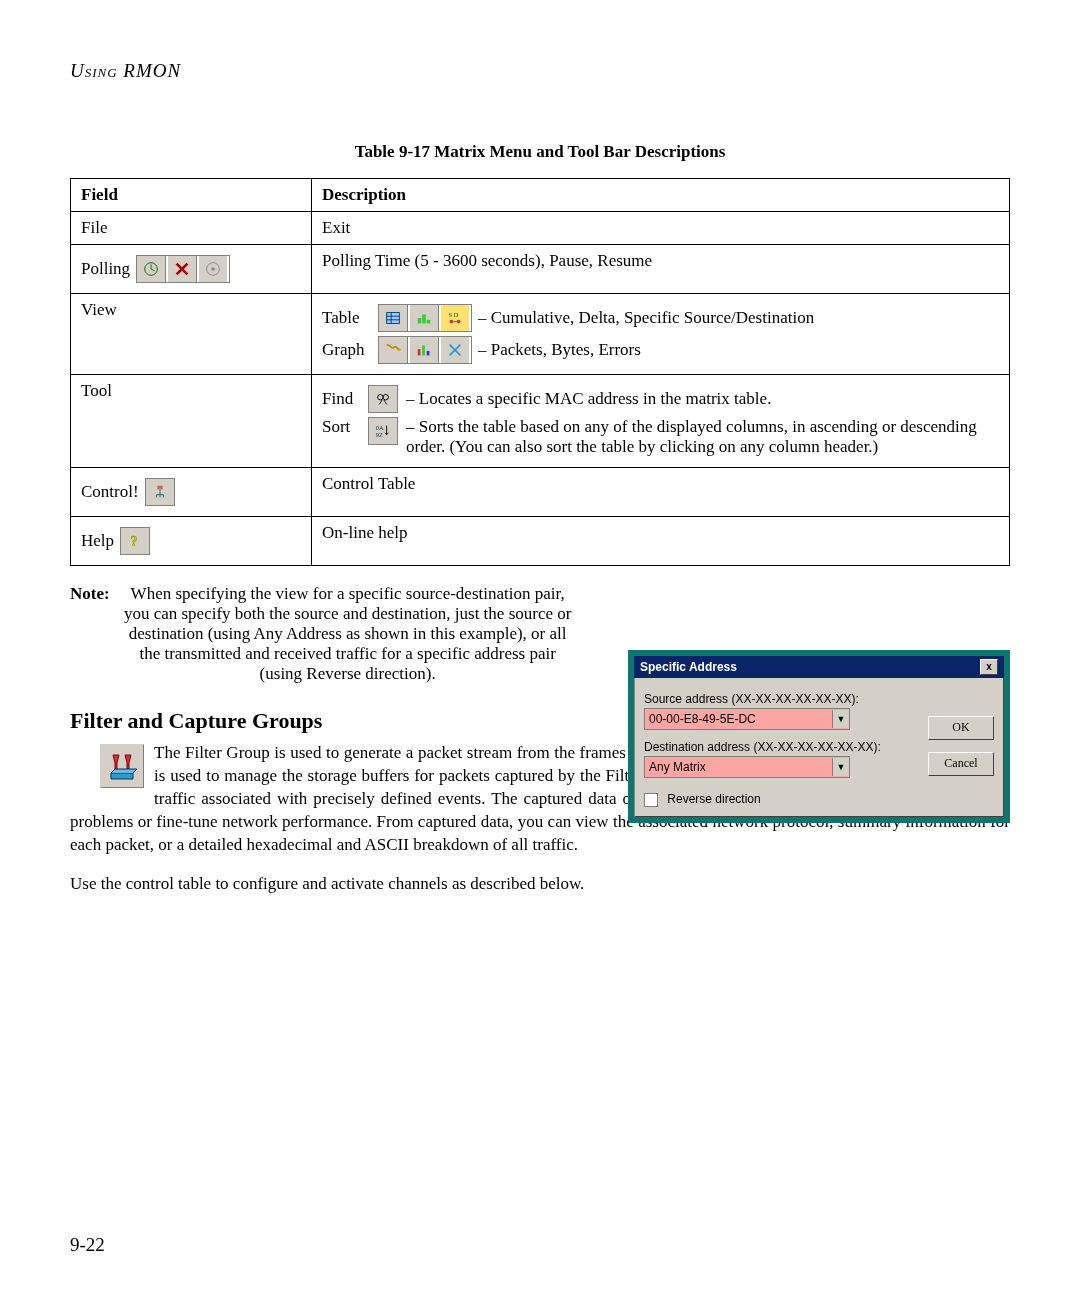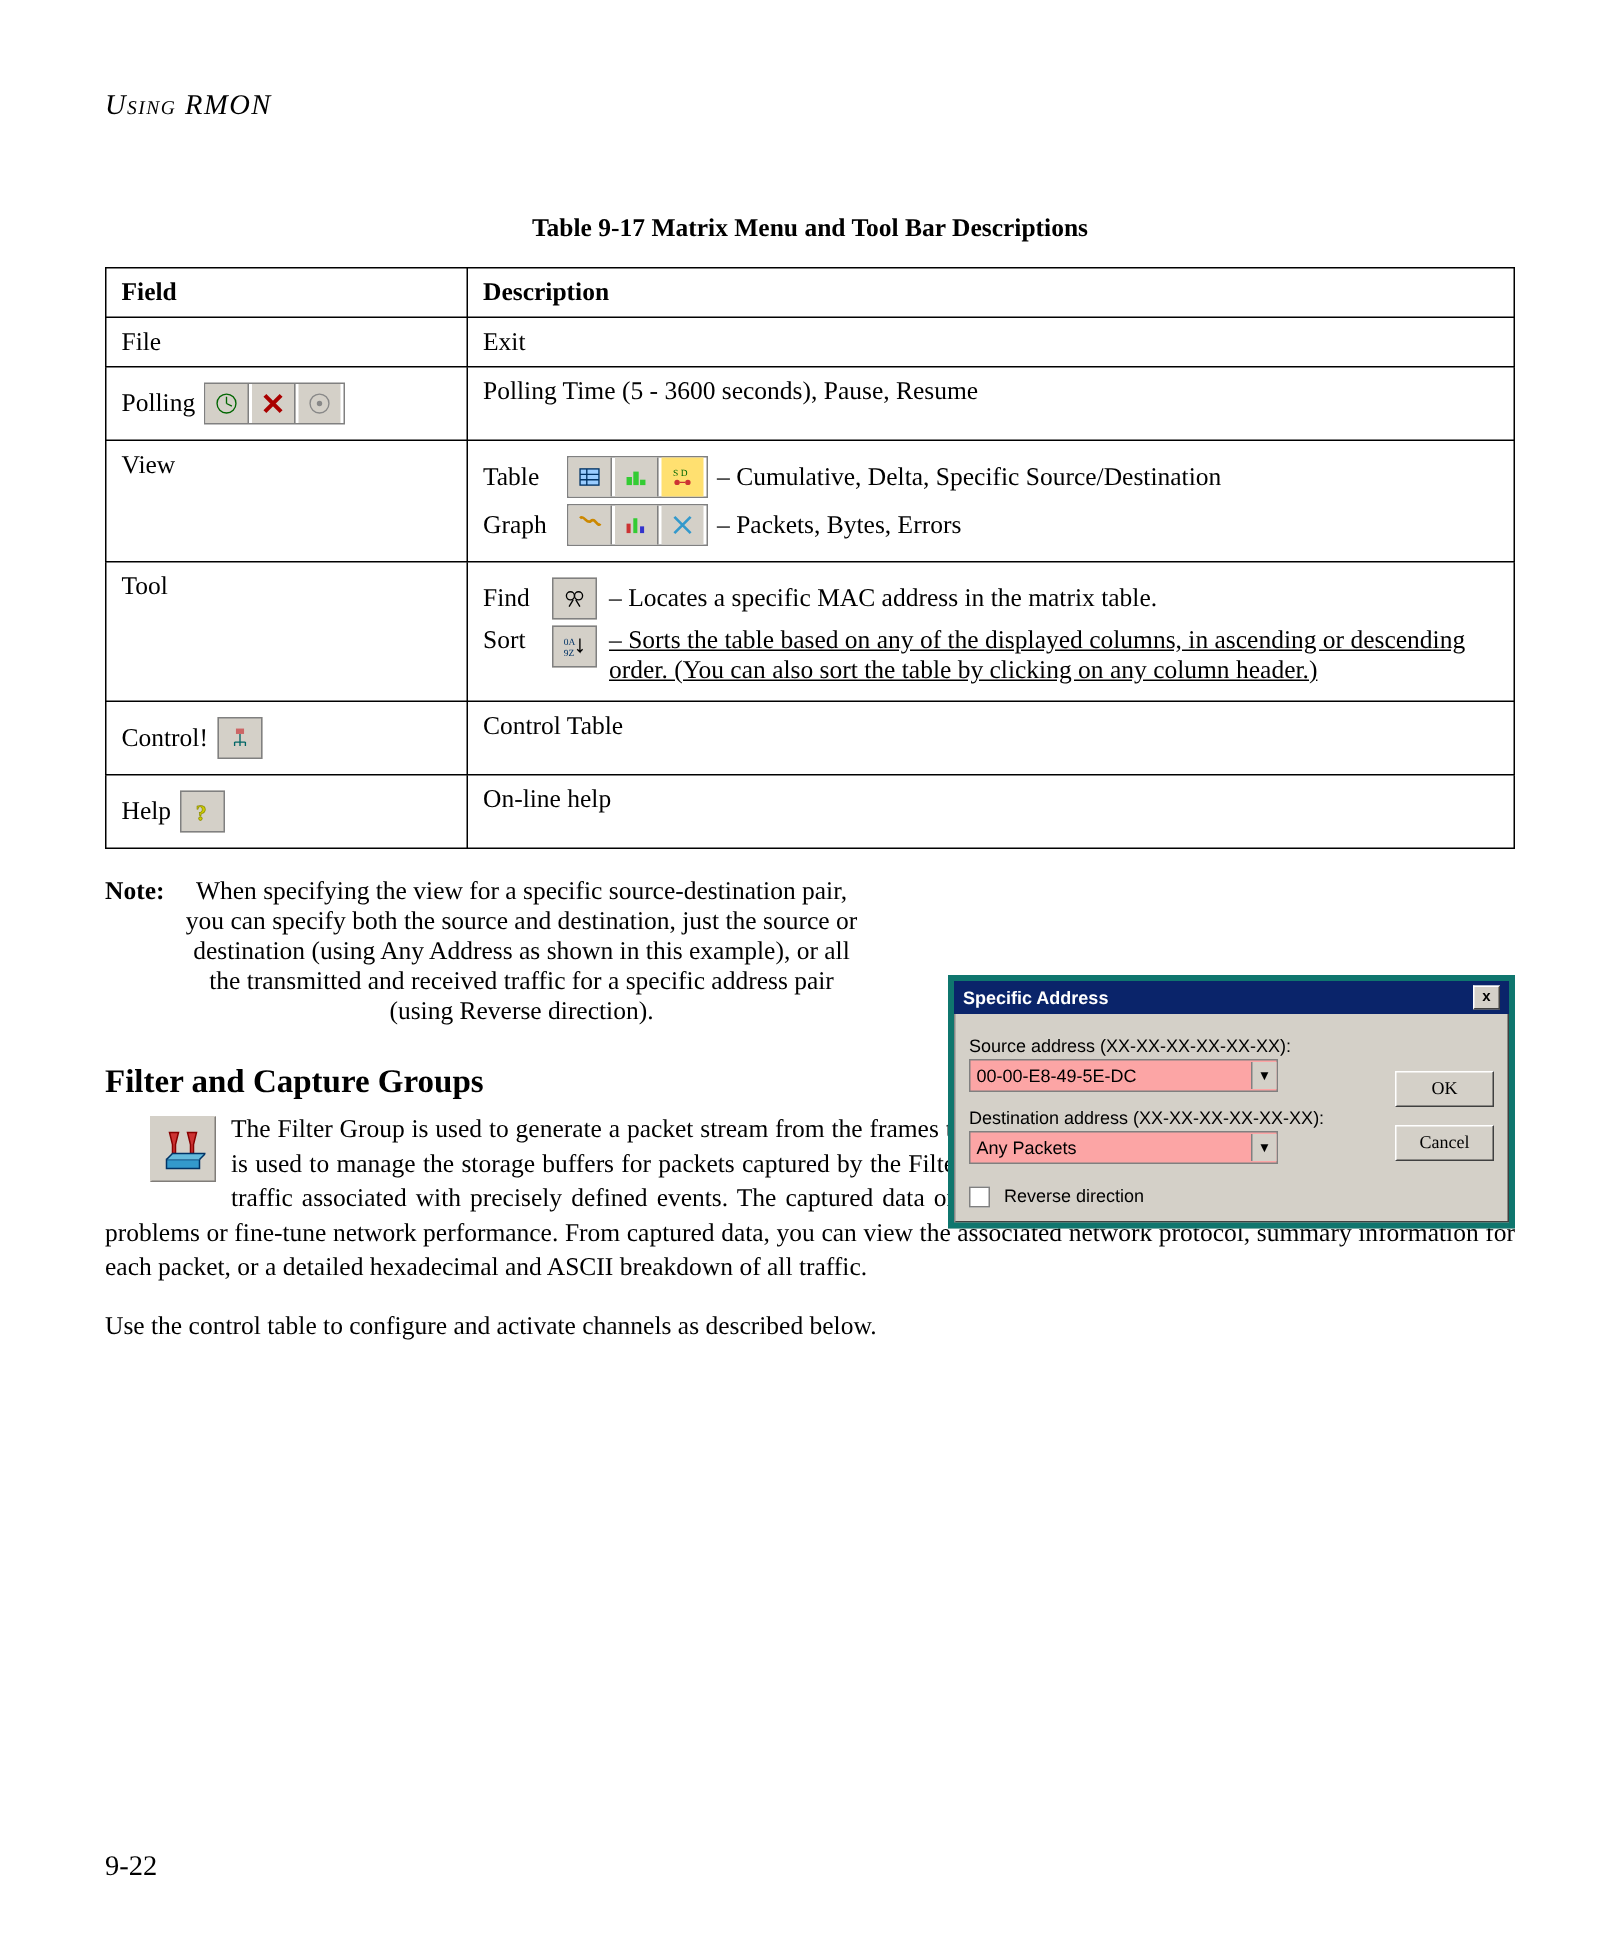--- a/index.html
+++ b/index.html
@@ -59,21 +59,21 @@
     width: 28px;
     height: 26px;
     border: 1px solid #808080;
     background: #d4d0c8;
     margin-right: 2px;
   }
   .icon-row { display: inline-flex; border: 1px solid #808080; }
   .icon-row .icon-box { border: none; border-right: 1px solid #808080; }
   .icon-row .icon-box:last-child { border-right: none; }
   .icon-box svg { width: 18px; height: 18px; }
-  .desc-col { flex: 1; text-decoration: underline; }
+  .desc-col { flex: 1; }
   .note {
     display: flex;
     gap: 8px;
     font-size: 17px;
     margin-top: 8px;
   }
   .note-label { font-weight: bold; }
   .note-body { flex: 1; max-width: 460px; text-align: center; }
   .section-title {
     font-size: 22px;
@@ -88,21 +88,21 @@
     left: 70px;
     font-size: 19px;
   }
 
   
   .dialog {
     position: absolute;
     right: 70px;
     top: 650px;
     width: 370px;
-    border: 4px solid #0f766e;
+    border: 6px solid #0f766e;
     background: #d4d0c8;
     font-family: Tahoma, sans-serif;
     font-size: 12px;
     box-shadow: 1px 1px 0 #888 inset, -1px -1px 0 #404040 inset;
   }
   .dialog-title {
     background: #0a246a;
     color: #fff;
     font-weight: bold;
     padding: 3px 6px;
@@ -321,21 +321,21 @@
     </div>
     <div class="dialog-body">
       <div class="dialog-left">
         <div class="dlg-label">Source address (XX-XX-XX-XX-XX-XX):</div>
         <div class="win-select">
           <span>00-00-E8-49-5E-DC</span>
           <span class="arrow">▼</span>
         </div>
         <div class="dlg-label" style="margin-top:10px">Destination address (XX-XX-XX-XX-XX-XX):</div>
         <div class="win-select">
-          <span>Any Packets</span>
+          <span>Any Matrix</span>
           <span class="arrow">▼</span>
         </div>
         <div style="margin-top:14px">
           <span class="win-check"></span>
           <span>Reverse direction</span>
         </div>
       </div>
       <div class="dialog-right">
         <div style="height:16px"></div>
         <div class="win-btn">OK</div>

